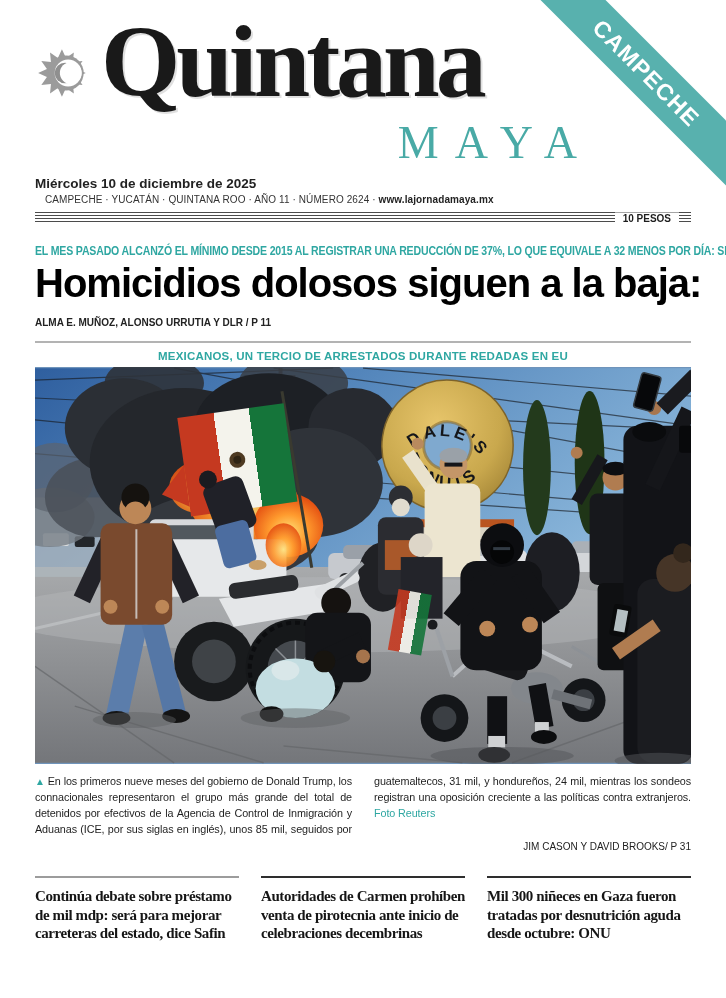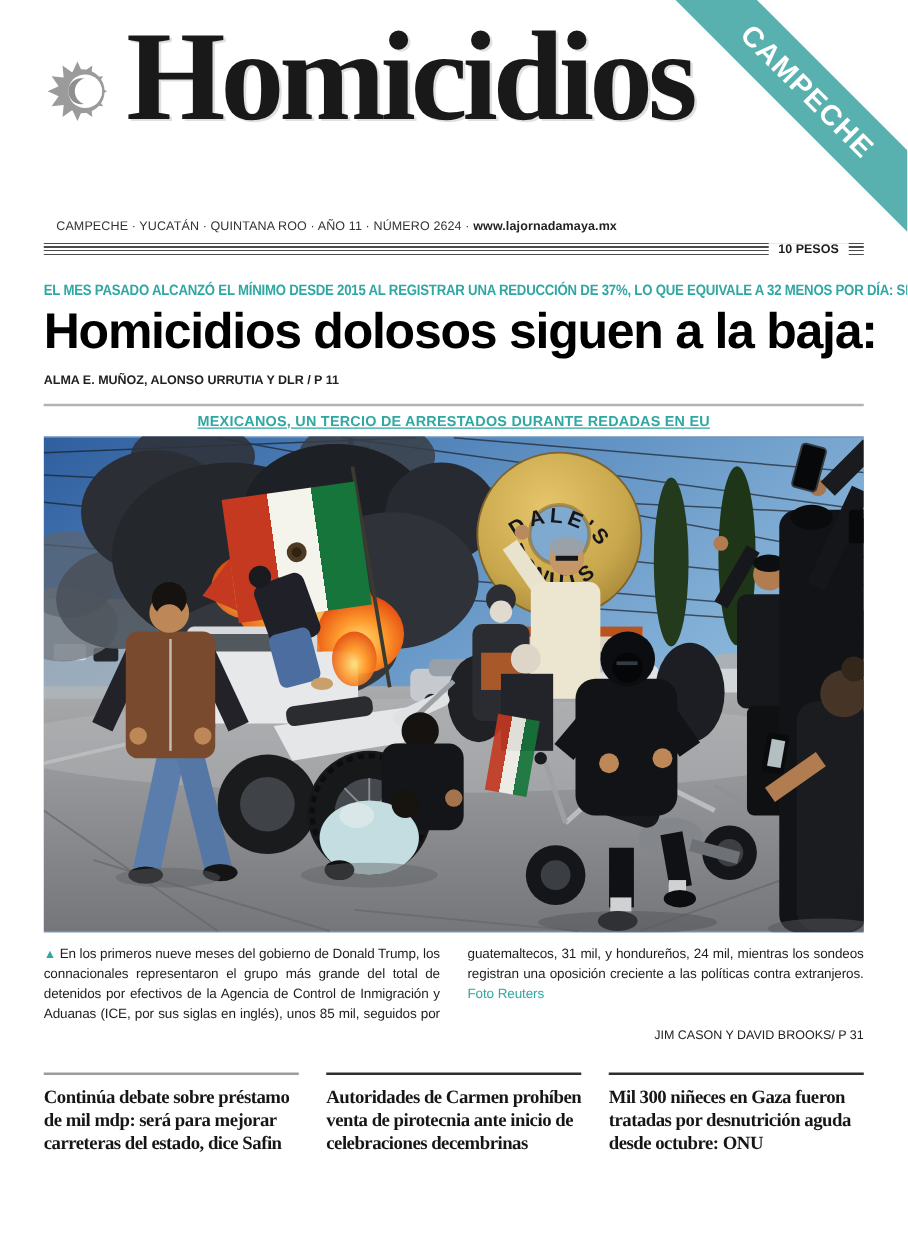--- a/index.html
+++ b/index.html
@@ -44,21 +44,21 @@
   .bullet-dot { width: 9px; height: 9px; border-radius: 50%; background: #2fa7a2; flex: 0 0 auto;
                 position: relative; top: -1px; align-self: center; }
   .subhead { font-family: "Liberation Serif", serif; font-size: 14.5px; letter-spacing: -0.2px;
              color: #1c1c1c; white-space: nowrap; }
   .lead-byline { text-align: left; font-size: 10px; font-weight: bold; color: #222; margin-top: 12px; }
 
   .hairline { height: 2px; background: #b3b3b3; margin: 13px 0 7px; }
 
   
   .overline { text-align: center; color: #2fa7a2; font-weight: bold; font-size: 11.5px;
-              letter-spacing: 0.2px; margin-bottom: 5px; text-decoration: underline; }
+              letter-spacing: 0.2px; margin-bottom: 5px; }
   .photo-frame { width: 656px; height: 397px; overflow: hidden; background: #6f94bb; }
   .caption-wrap { margin-top: 9px; }
   .caption-cols { column-count: 2; column-gap: 22px; text-align: justify;
                   font-size: 10.8px; line-height: 1.5; color: #1e1e1e; letter-spacing: -0.1px; }
   .caption-marker { color: #2fa7a2; font-size: 10px; }
   .caption-credit { color: #2fa7a2; }
   .caption-byline { text-align: right; font-size: 10px; font-weight: normal; color: #222; margin-top: 4px; }
 
   
   .bottom-grid { display: grid; grid-template-columns: repeat(3, 1fr); column-gap: 22px; margin-top: 24px; }
@@ -81,25 +81,27 @@
       <span>CAMPECHE</span>
     </div>
     <div class="logo-row">
       <svg class="logo-icon" viewBox="0 0 56 56" aria-hidden="true">
         <polygon fill="#9b9b9b" points="49,28 40.5,31.9 45.9,39.5 36.6,38.6 37.5,47.9 29.9,42.5 26,51 22.1,42.5 14.5,47.9 15.4,38.6 6.1,39.5 11.5,31.9 3,28 11.5,24.1 6.1,16.5 15.4,17.4 14.5,8.1 22.1,13.5 26,5 29.9,13.5 37.5,8.1 36.6,17.4 45.9,16.5 40.5,24.1"></polygon>
         <circle cx="30" cy="28" r="17" fill="#9b9b9b"></circle>
         <circle cx="32" cy="28" r="13" fill="#ffffff"></circle>
         <circle cx="29" cy="28" r="10" fill="#8f8f8f"></circle>
         <circle cx="34.5" cy="28" r="10.5" fill="#ffffff"></circle>
       </svg>
-      <div class="logo-text">Homicidios</div>
+      <div class="logo-text">Quintana</div>
     </div>
+    <div class="maya">MAYA</div>
   </header>
 
   <section class="dateline">
+    <div class="date">Miércoles 10 de diciembre de 2025</div>
     <div class="edition-line"><span>CAMPECHE · YUCATÁN · QUINTANA ROO · AÑO 11 · NÚMERO 2624 · </span><b>www.lajornadamaya.mx</b></div>
     <div class="price-bar">
       <span class="price-label">10 PESOS</span>
     </div>
   </section>
 
   <section class="lead">
     <div class="kicker">EL MES PASADO ALCANZÓ EL MÍNIMO DESDE 2015 AL REGISTRAR UNA REDUCCIÓN DE 37%, LO QUE EQUIVALE A 32 MENOS POR DÍA: SHEINBAUM</div>
     <h1 class="headline">
       <div>Homicidios dolosos siguen a la baja:</div>

